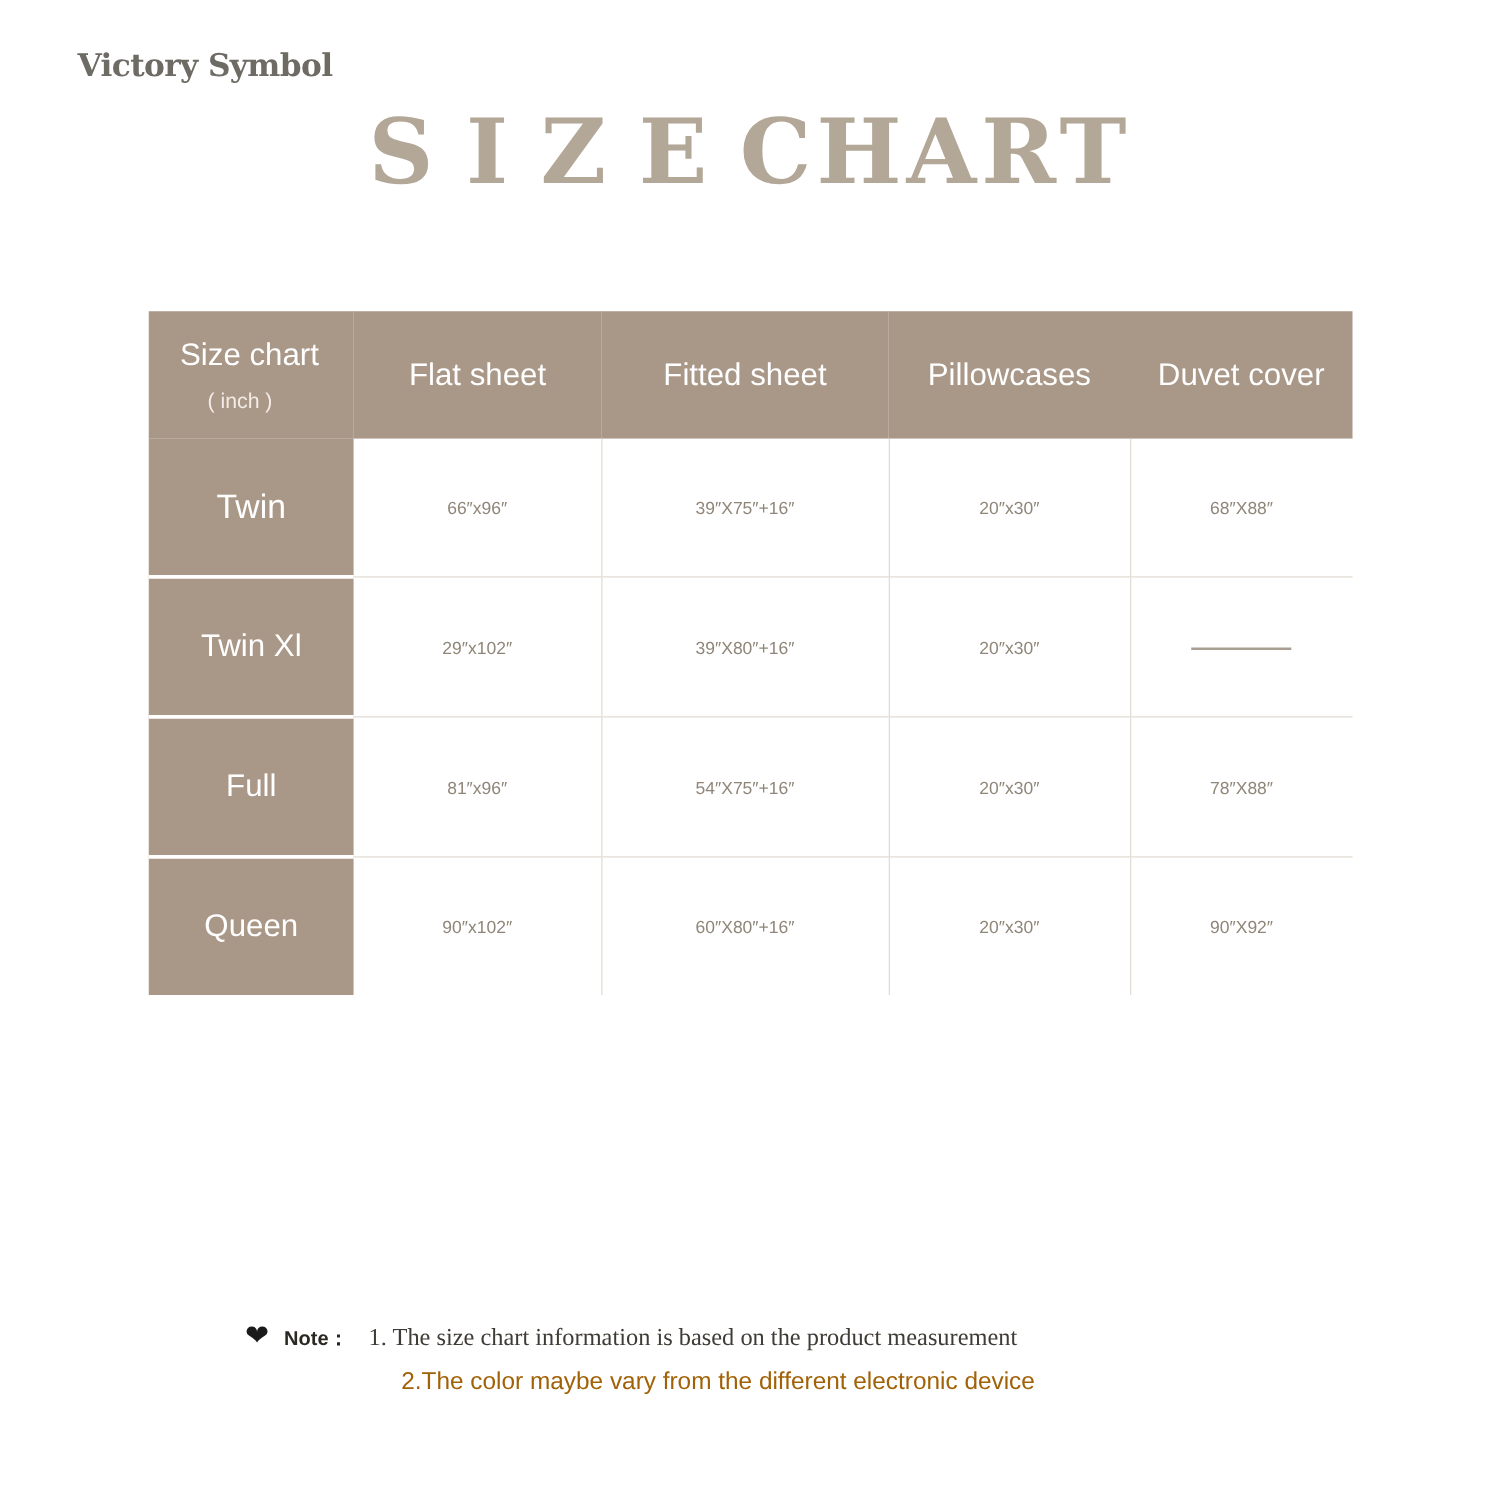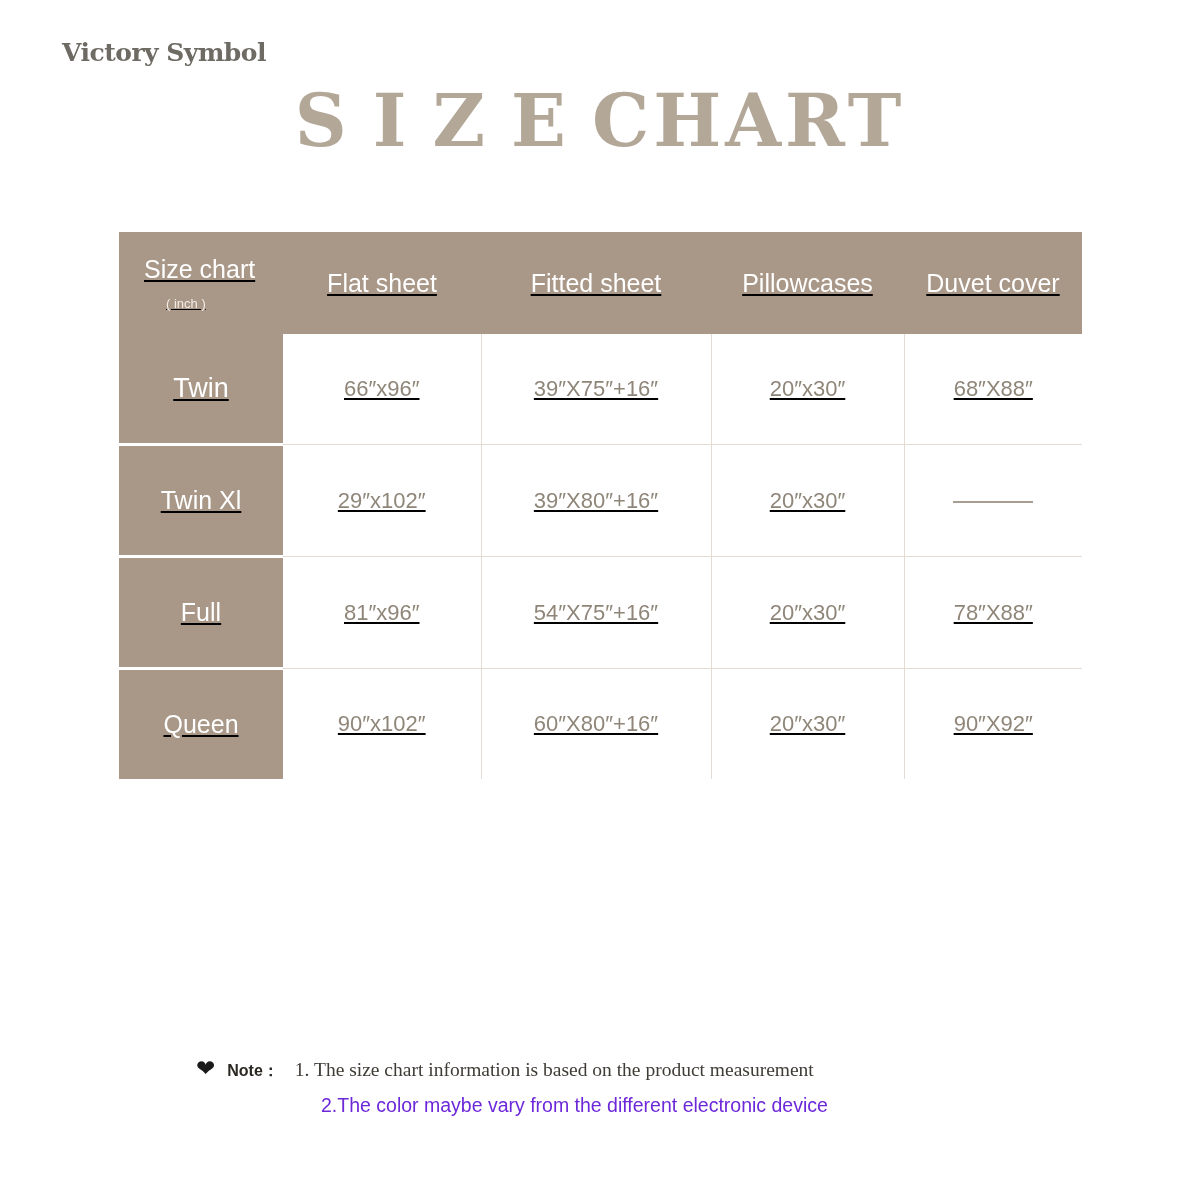--- a/index.html
+++ b/index.html
@@ -38,23 +38,22 @@
     font-size: 72px;
     letter-spacing: 4px;
     color: #b3a798;
     white-space: nowrap;
   }
   .page-title .gap { letter-spacing: 26px; }
 
   .chart-wrap {
     position: absolute;
     left: 119px;
-    top: 232px;
+    top: 249px;
     width: 963px;
-    text-decoration: underline;
   }
 
   table.size-chart {
     width: 963px;
     border-collapse: collapse;
     table-layout: fixed;
   }
 
   table.size-chart col.c0 { width: 164px; }
   table.size-chart col.c1 { width: 198px; }
@@ -72,29 +71,29 @@
     padding: 0;
     border: none;
     text-align: center;
   }
   thead th.first {
     text-align: left;
     padding-left: 25px;
   }
   thead th .sub {
     display: block;
-    font-size: 13px;
+    font-size: 17px;
     margin-top: 12px;
     padding-left: 22px;
     color: #f3ece6;
   }
 
   tbody td {
     height: 109px;
-    font-size: 22px;
+    font-size: 14px;
     color: #8f8679;
     text-align: center;
     vertical-align: middle;
     border-right: 1px solid #e2dcd4;
     border-bottom: 1px solid #e2dcd4;
     background: #ffffff;
     padding: 0;
   }
   tbody td:last-child { border-right: none; }
   tbody tr:last-child td { border-bottom: none; }
@@ -140,21 +139,21 @@
     font-weight: bold;
     font-size: 16px;
     color: #2b2822;
     margin-right: 16px;
     white-space: nowrap;
   }
   .note-text { color: #3f3b35; white-space: nowrap; font-family: Liberation Serif, serif; }
   .note-line2 {
     margin-top: 12px;
     padding-left: 125px;
-    color: #6d28d9;
+    color: #a16207;
     white-space: nowrap;
   }
 </style>
 </head>
 <body>
 
 <div class="brand">Victory Symbol</div>
 
 <div class="page-title">
   <span class="gap">SIZE</span><span>CHART</span>

